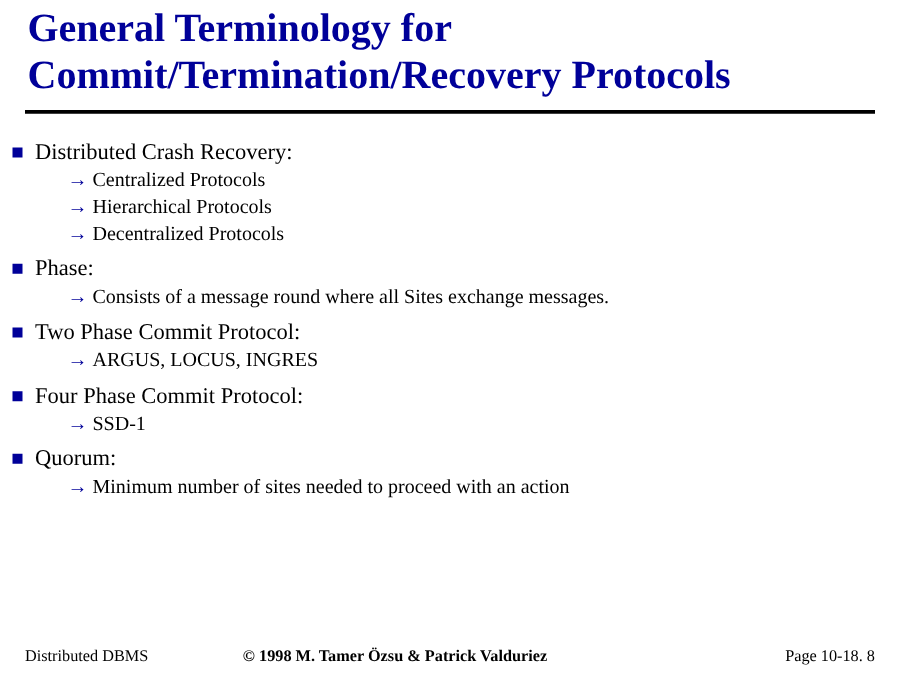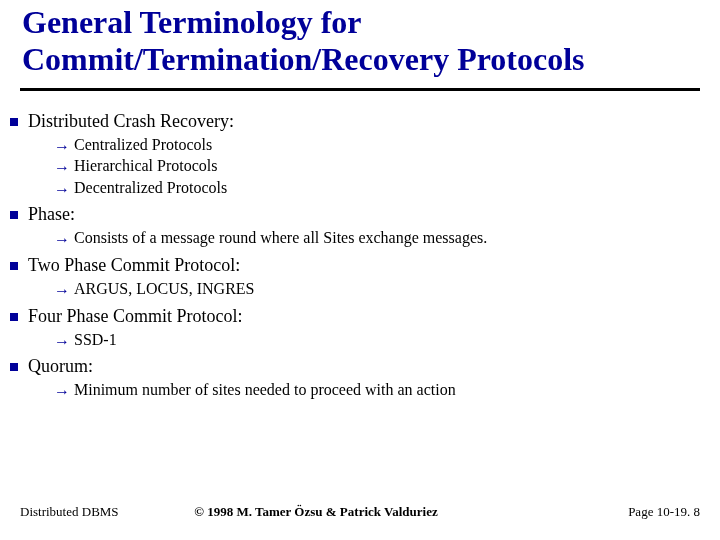--- a/index.html
+++ b/index.html
@@ -59,21 +59,21 @@
     line-height: 1.35;
   }
   .sub .arrow {
     color: #000099;
     font-family: Arial, sans-serif;
     display: inline-block;
     width: 20px;
   }
   .footer {
     position: absolute;
-    bottom: 20px;
+    bottom: 7px;
     left: 0;
     width: 720px;
     box-sizing: border-box;
     padding: 0 20px;
     font-size: 13px;
     display: flex;
     justify-content: space-between;
     align-items: baseline;
   }
   .footer .center {
@@ -142,16 +142,16 @@
       <div class="sublist">
         <div class="sub"><span class="arrow">→</span><span>Minimum number of sites needed to proceed with an action</span></div>
       </div>
     </div>
 
   </div>
 
   <div class="footer">
     <span class="left">Distributed DBMS</span>
     <span class="center">© 1998 M. Tamer Özsu &amp; Patrick Valduriez</span>
-    <span class="right">Page 10-19. 8</span>
+    <span class="right">Page 10-18. 8</span>
   </div>
 
 </div>
 
 </body></html>

